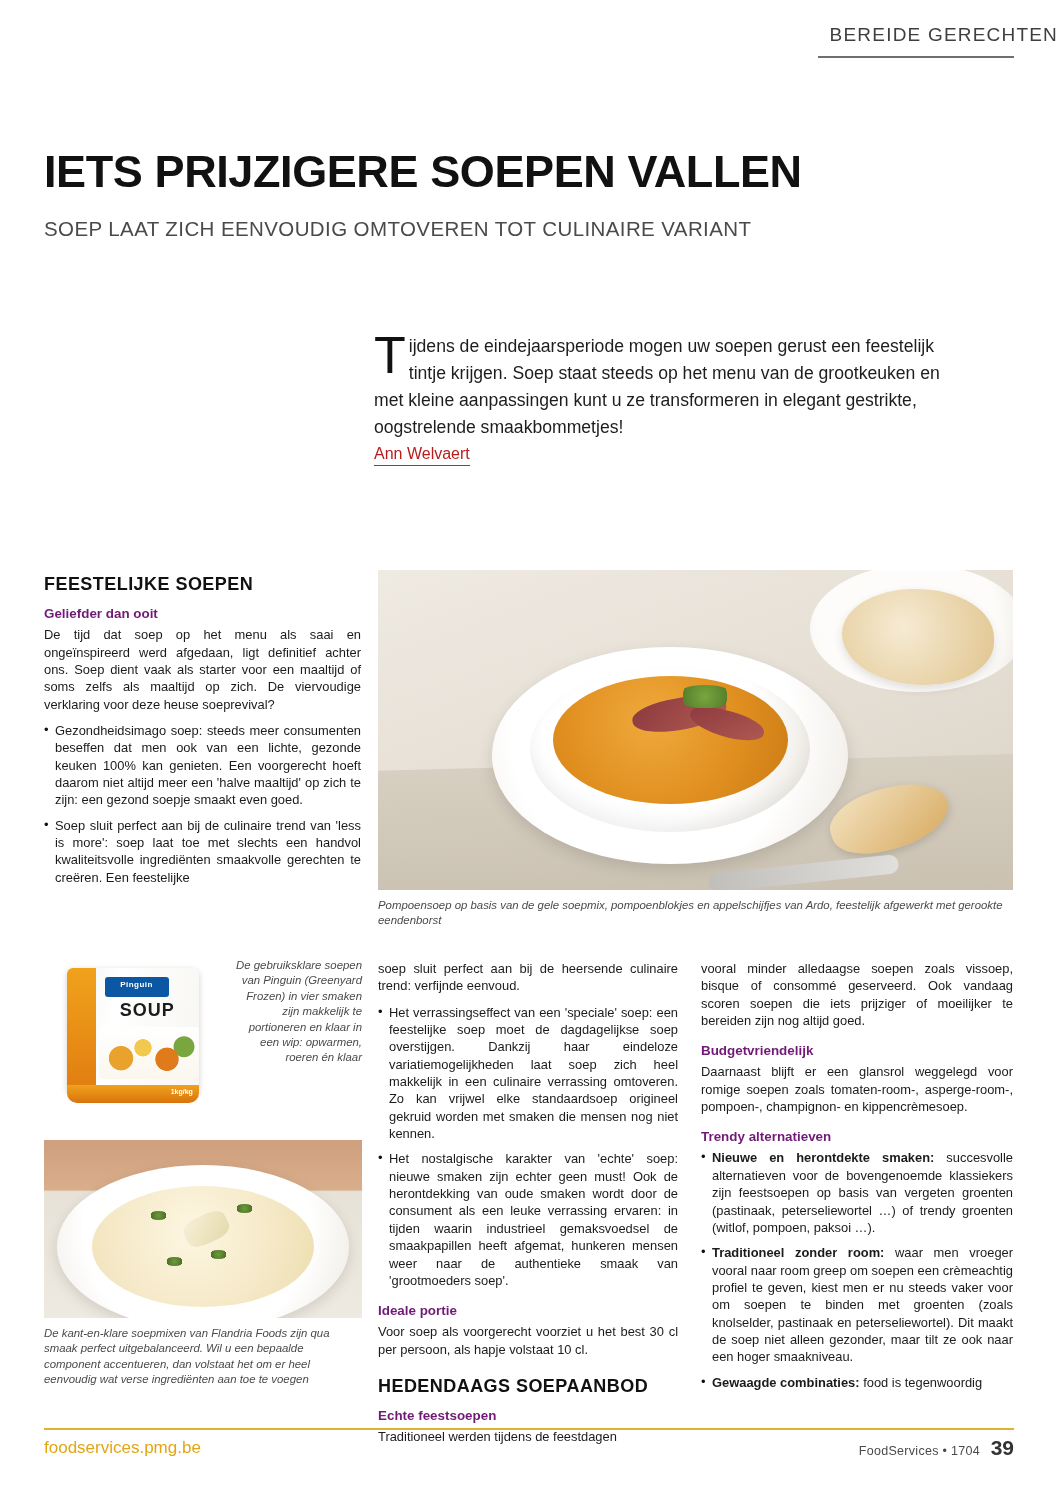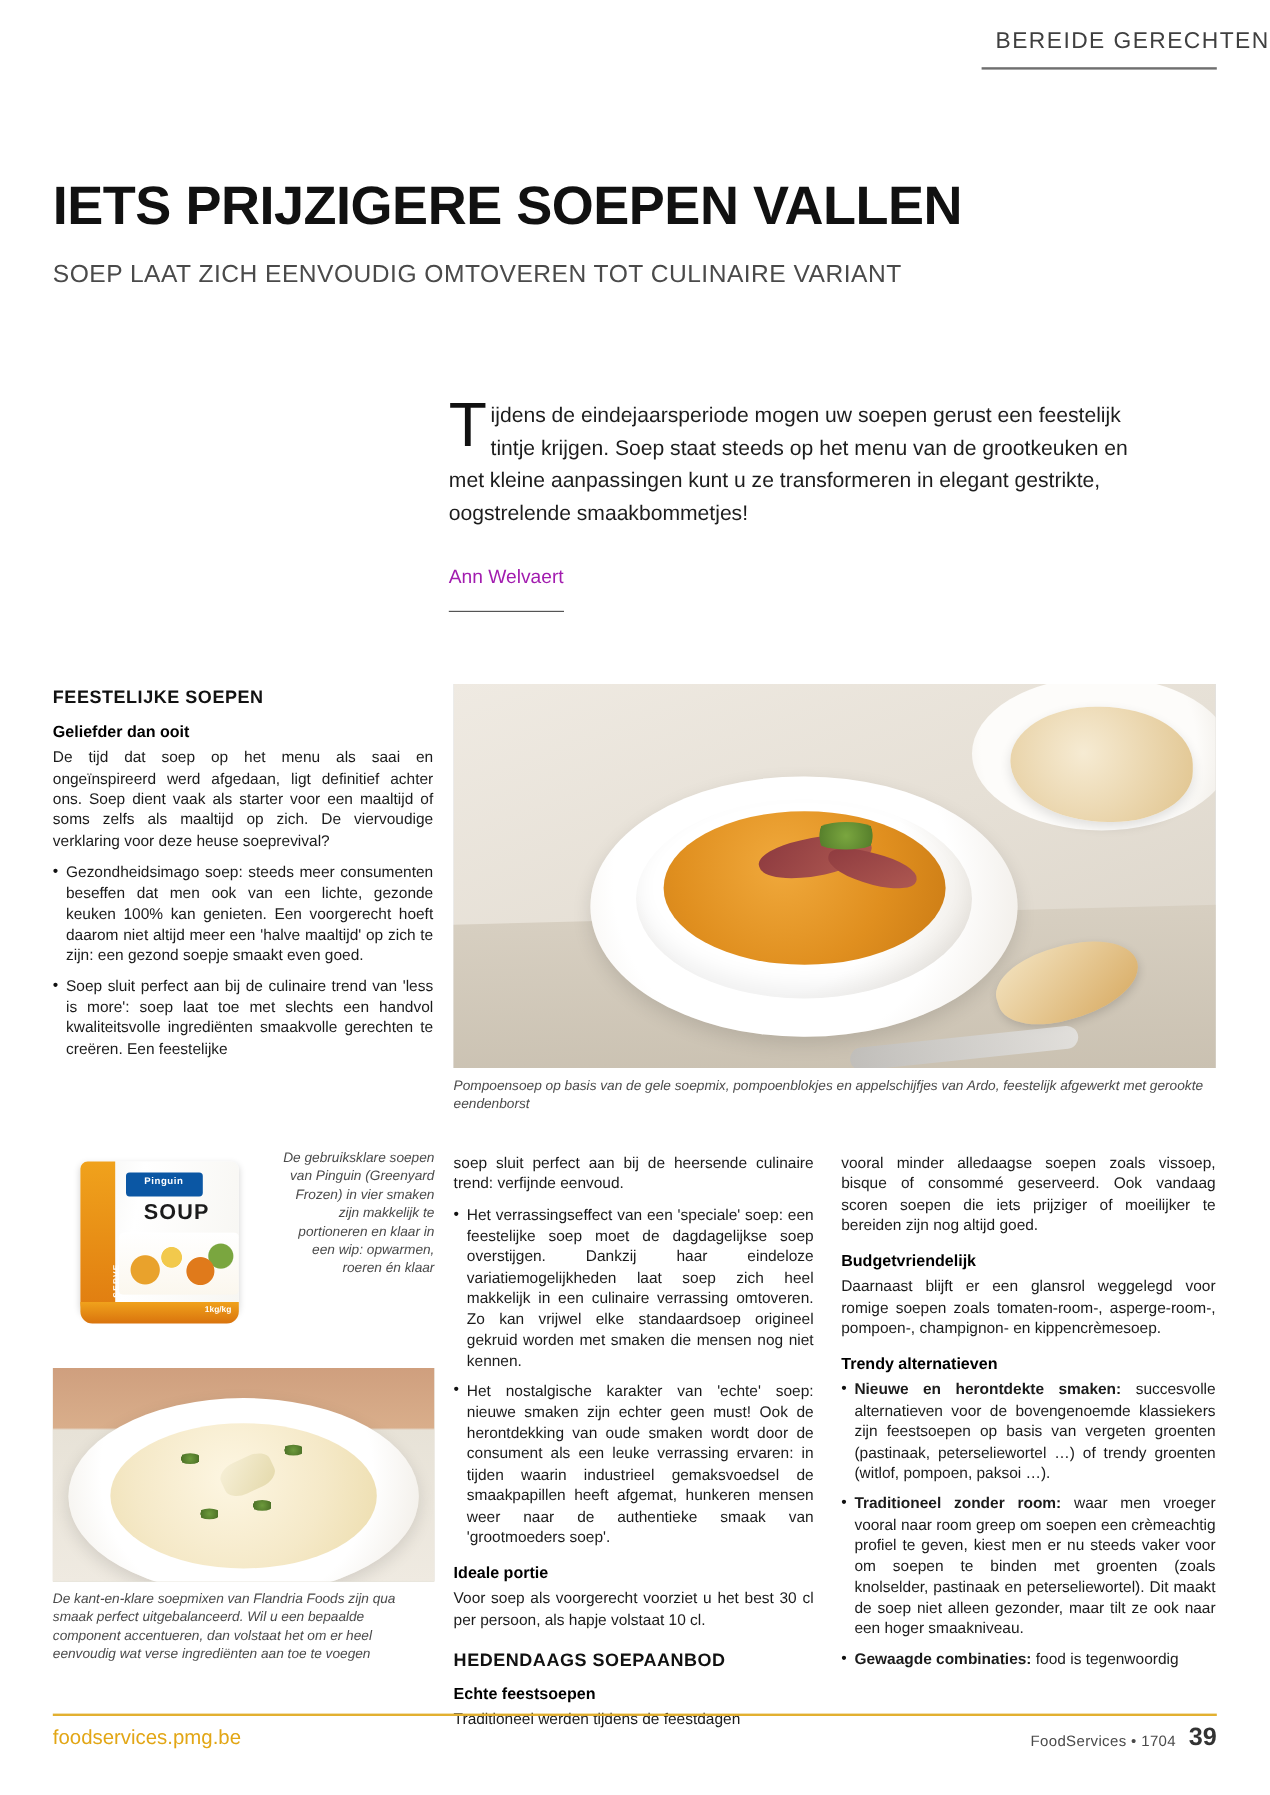--- a/index.html
+++ b/index.html
@@ -46,38 +46,38 @@
   
   .intro{
     position:absolute;left:374px;top:333px;width:594px;
     font-size:17.6px;line-height:1.53;color:#1d1d1d;
   }
   .intro .dropcap{
     float:left;font-size:52px;line-height:40px;font-weight:400;
     padding:2px 3px 0 0;color:#111;
   }
   .byline{
-    position:absolute;left:374px;top:473px;
-    font-size:16px;color:#a21caf;
+    position:absolute;left:374px;top:445px;
+    font-size:16px;color:#b91c1c;
     border-bottom:1px solid #555;
-    padding-bottom:18px;
+    padding-bottom:2px;
   }
 
   
   .col{position:absolute;font-size:12.9px;line-height:1.345;text-align:justify;color:#1b1b1b;}
   .col1{left:44px;top:572px;width:317px;}
   .col2{left:378px;top:960px;width:300px;}
   .col3{left:701px;top:960px;width:312px;}
 
   h2.sec{
-    font-size:15px;font-weight:700;letter-spacing:0.45px;
+    font-size:18px;font-weight:700;letter-spacing:0.45px;
     margin:0 0 9px 0;color:#111;text-transform:uppercase;
   }
   h3.sub{
-    font-size:13.4px;font-weight:700;margin:0 0 3px 0;color:#000000;
+    font-size:13.4px;font-weight:700;margin:0 0 3px 0;color:#701a75;
   }
   p{margin:0 0 9px 0;}
   ul{margin:0;padding:0;list-style:none;}
   li{
     position:relative;padding-left:11px;margin-bottom:8px;
   }
   li:before{
     content:"•";position:absolute;left:0;top:-1px;font-size:13px;color:#111;
   }
   li b{font-weight:700;}

